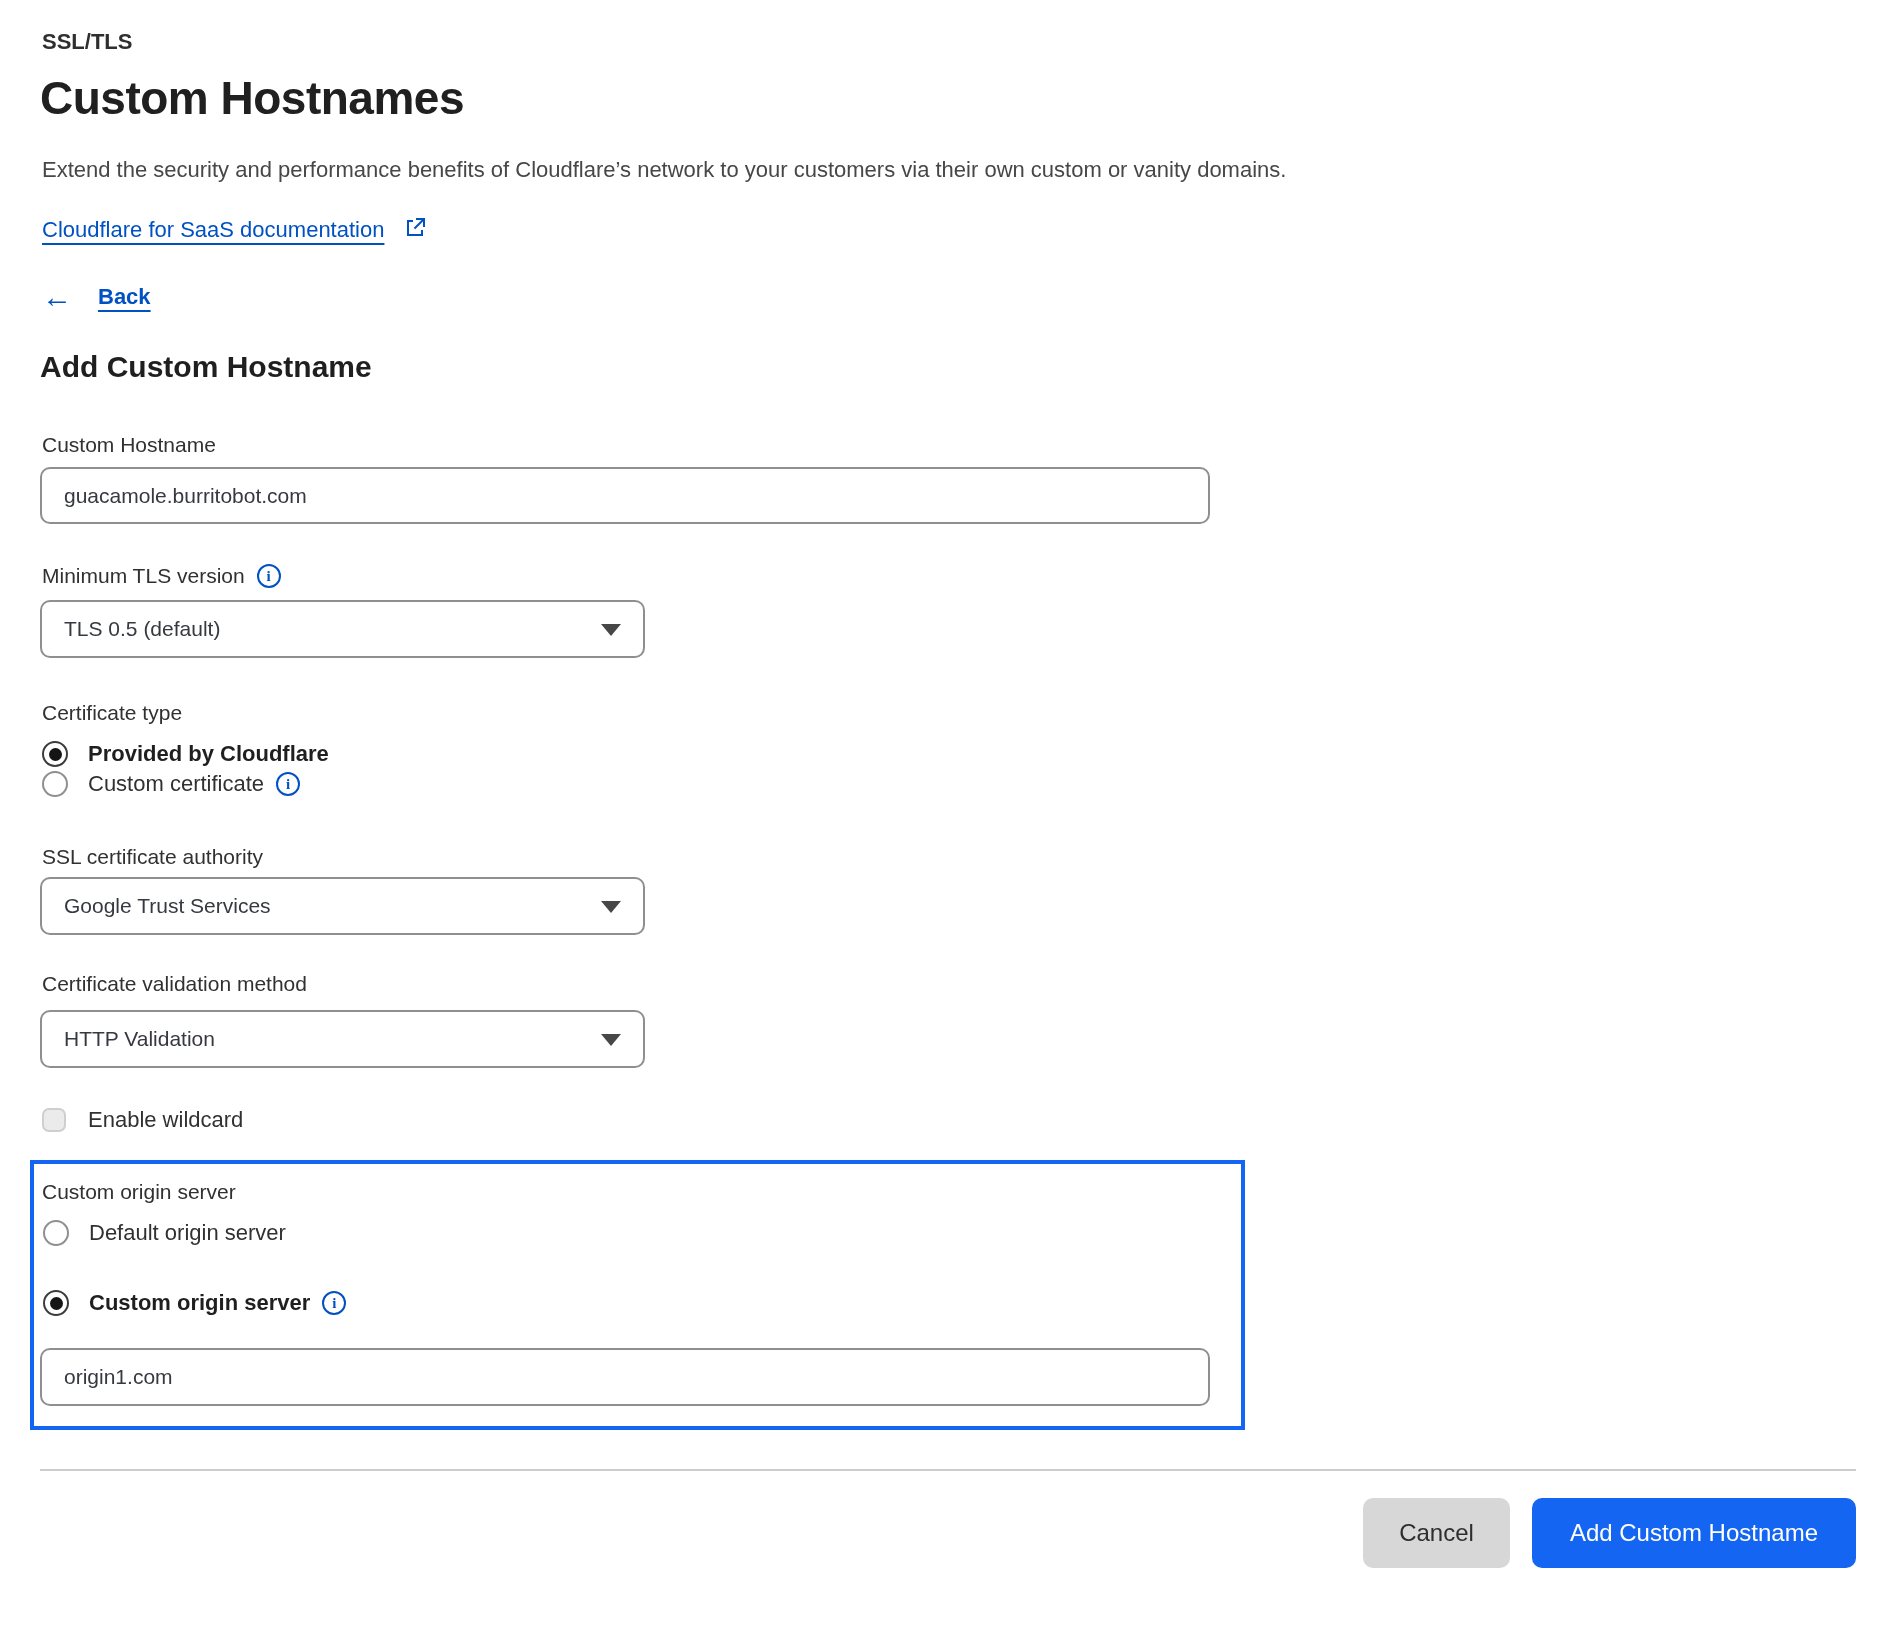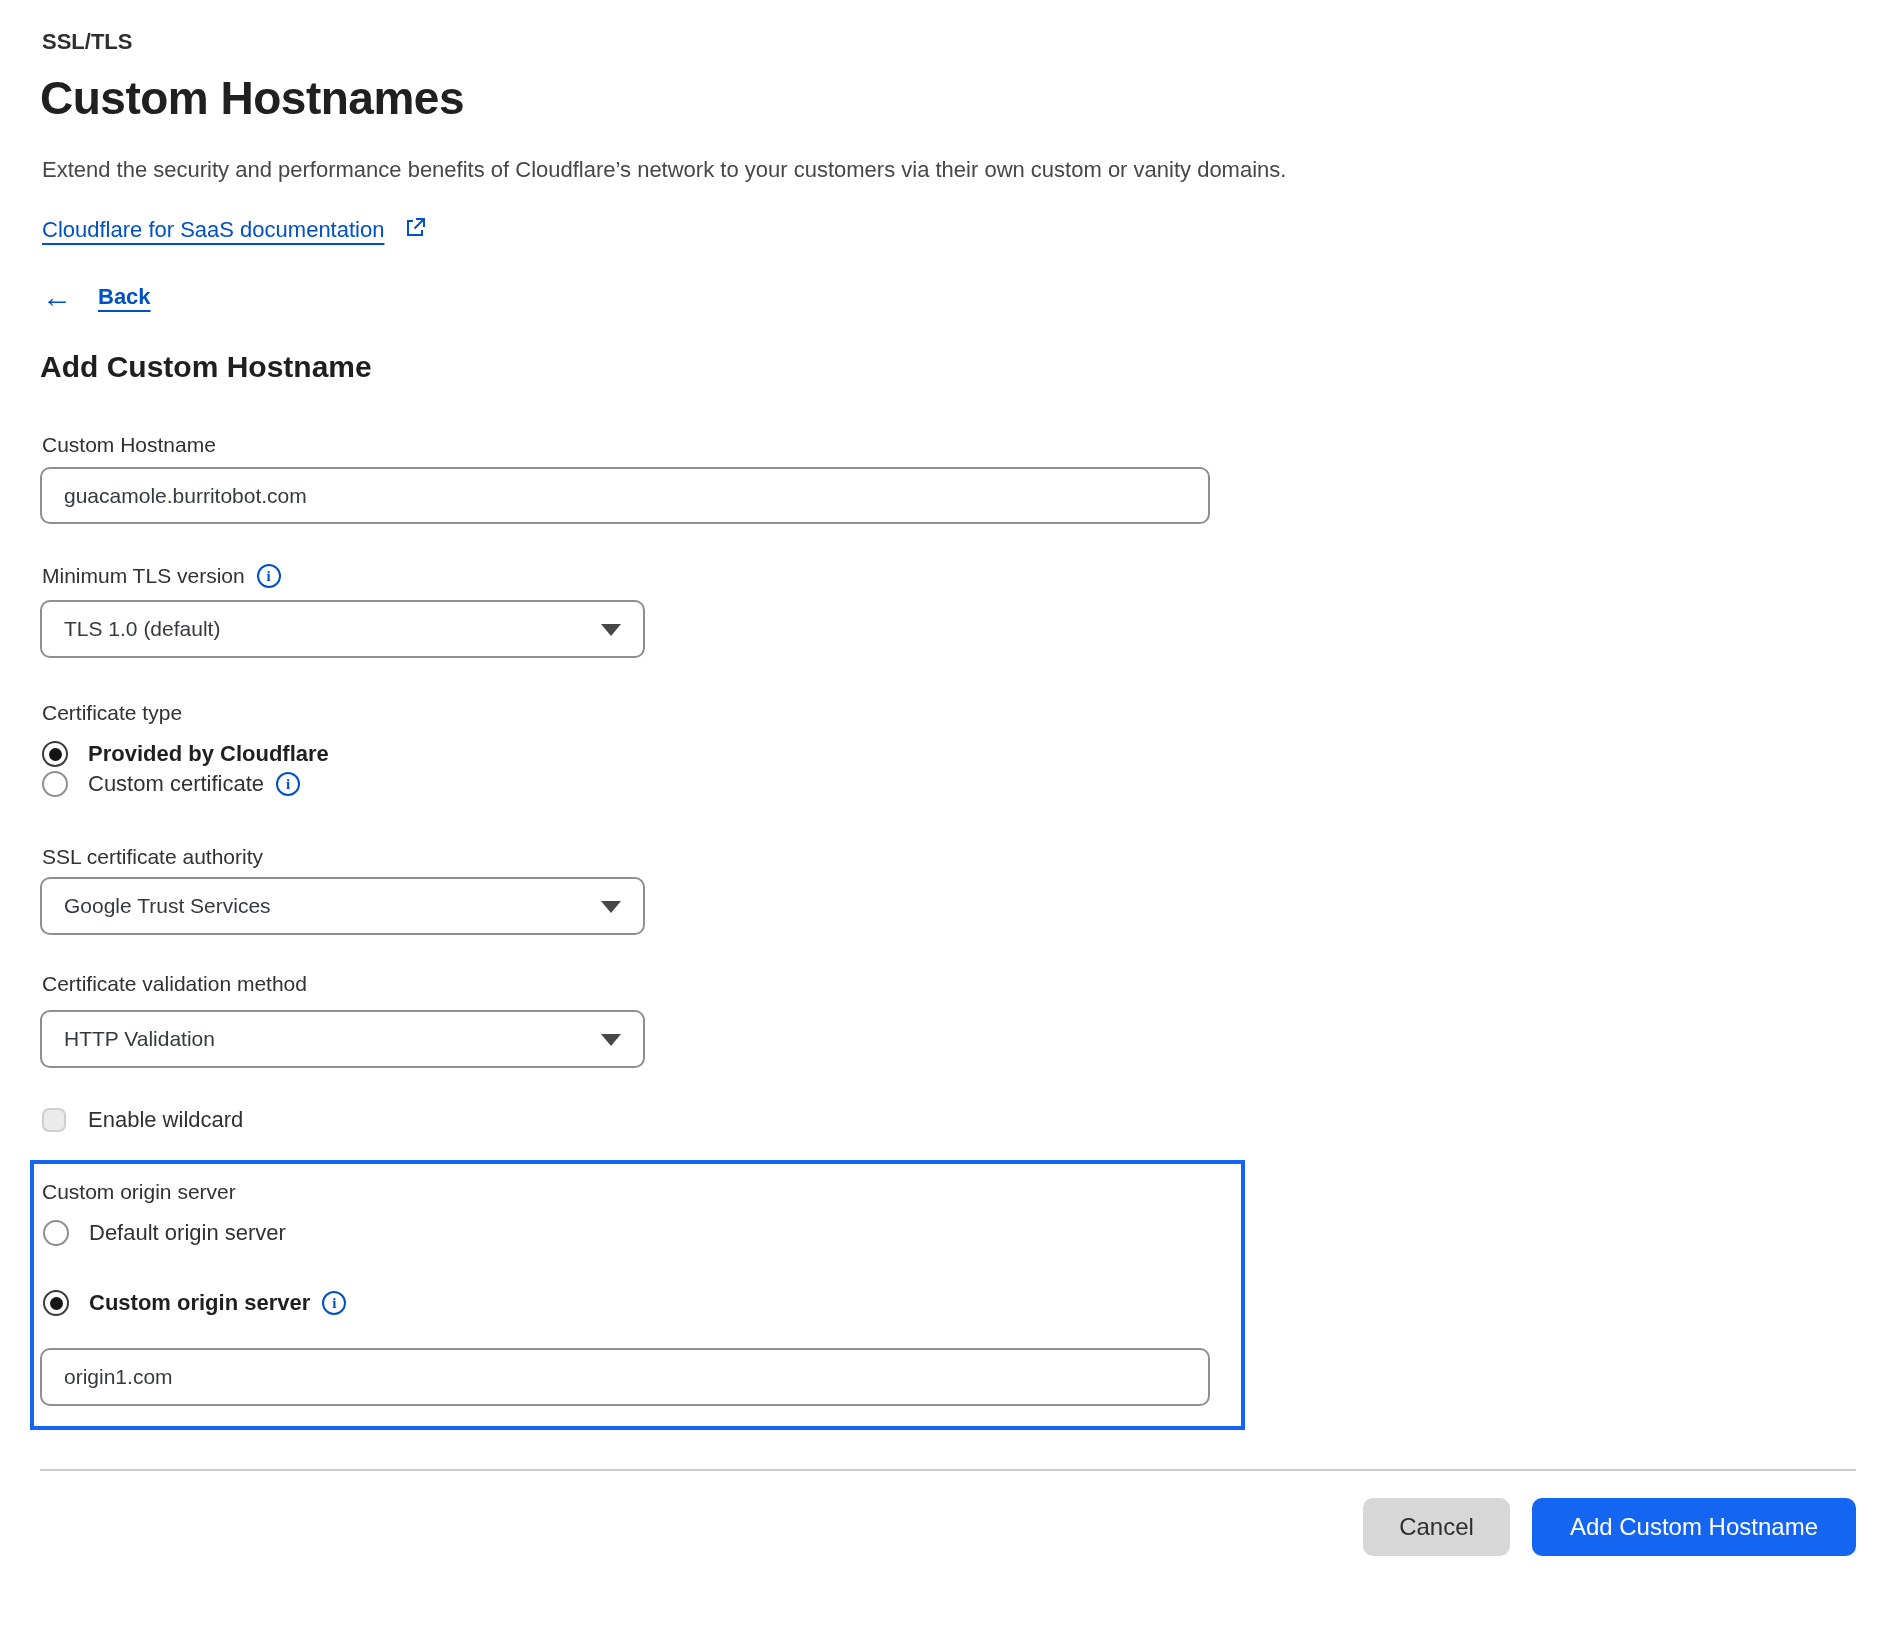--- a/index.html
+++ b/index.html
@@ -90,21 +90,21 @@
   }
   .highlight-box .field-label{margin-left:2px;margin-top:0;}
   .highlight-box .radio-row{margin-left:3px;}
   .highlight-box .mt-origin-radio1{margin-top:14px;}
   .highlight-box .mt-origin-radio2{margin-top:40px;}
   .highlight-box .text-input{margin:30px 0 0 0;height:58px;}
 
   .divider{margin:39px 40px 0 40px;border:none;border-top:2px solid #cdcdcd;height:0;}
 
   .actions{margin-top:27px;display:flex;justify-content:flex-end;align-items:center;gap:22px;padding-right:40px;}
-  .btn{height:58px;border:none;border-radius:10px;font-family:inherit;font-size:24px;cursor:pointer;}
+  .btn{height:70px;border:none;border-radius:10px;font-family:inherit;font-size:24px;cursor:pointer;}
   .btn-cancel{background:var(--cancel-bg);color:#2e2e2e;padding:0 36px;}
   .btn-submit{background:var(--accent);color:#ffffff;padding:0 38px;}
 </style>
 </head>
 <body>
 
 <div class="page">
 
   <div class="breadcrumb">SSL/TLS</div>
   <h1 class="title">Custom Hostnames</h1>
@@ -131,21 +131,21 @@
   <div class="field-label ml-custom-hostname">
     <span>Custom Hostname</span>
   </div>
   <input class="text-input" type="text" value="guacamole.burritobot.com" style="">
 
   <div class="field-label ml-min-tls">
     <span>Minimum TLS version</span>
     <span class="info-icon">i</span>
   </div>
   <div class="select">
-    <span class="select-value">TLS 1.0 (default)</span>
+    <span class="select-value">TLS 0.5 (default)</span>
     <span class="caret"></span>
   </div>
 
   <div class="field-label ml-cert-type">
     <span>Certificate type</span>
   </div>
   <div class="radio-row mt-radio1">
     <span class="radio selected"></span>
     <span class="radio-label bold">Provided by Cloudflare</span>
   </div>

